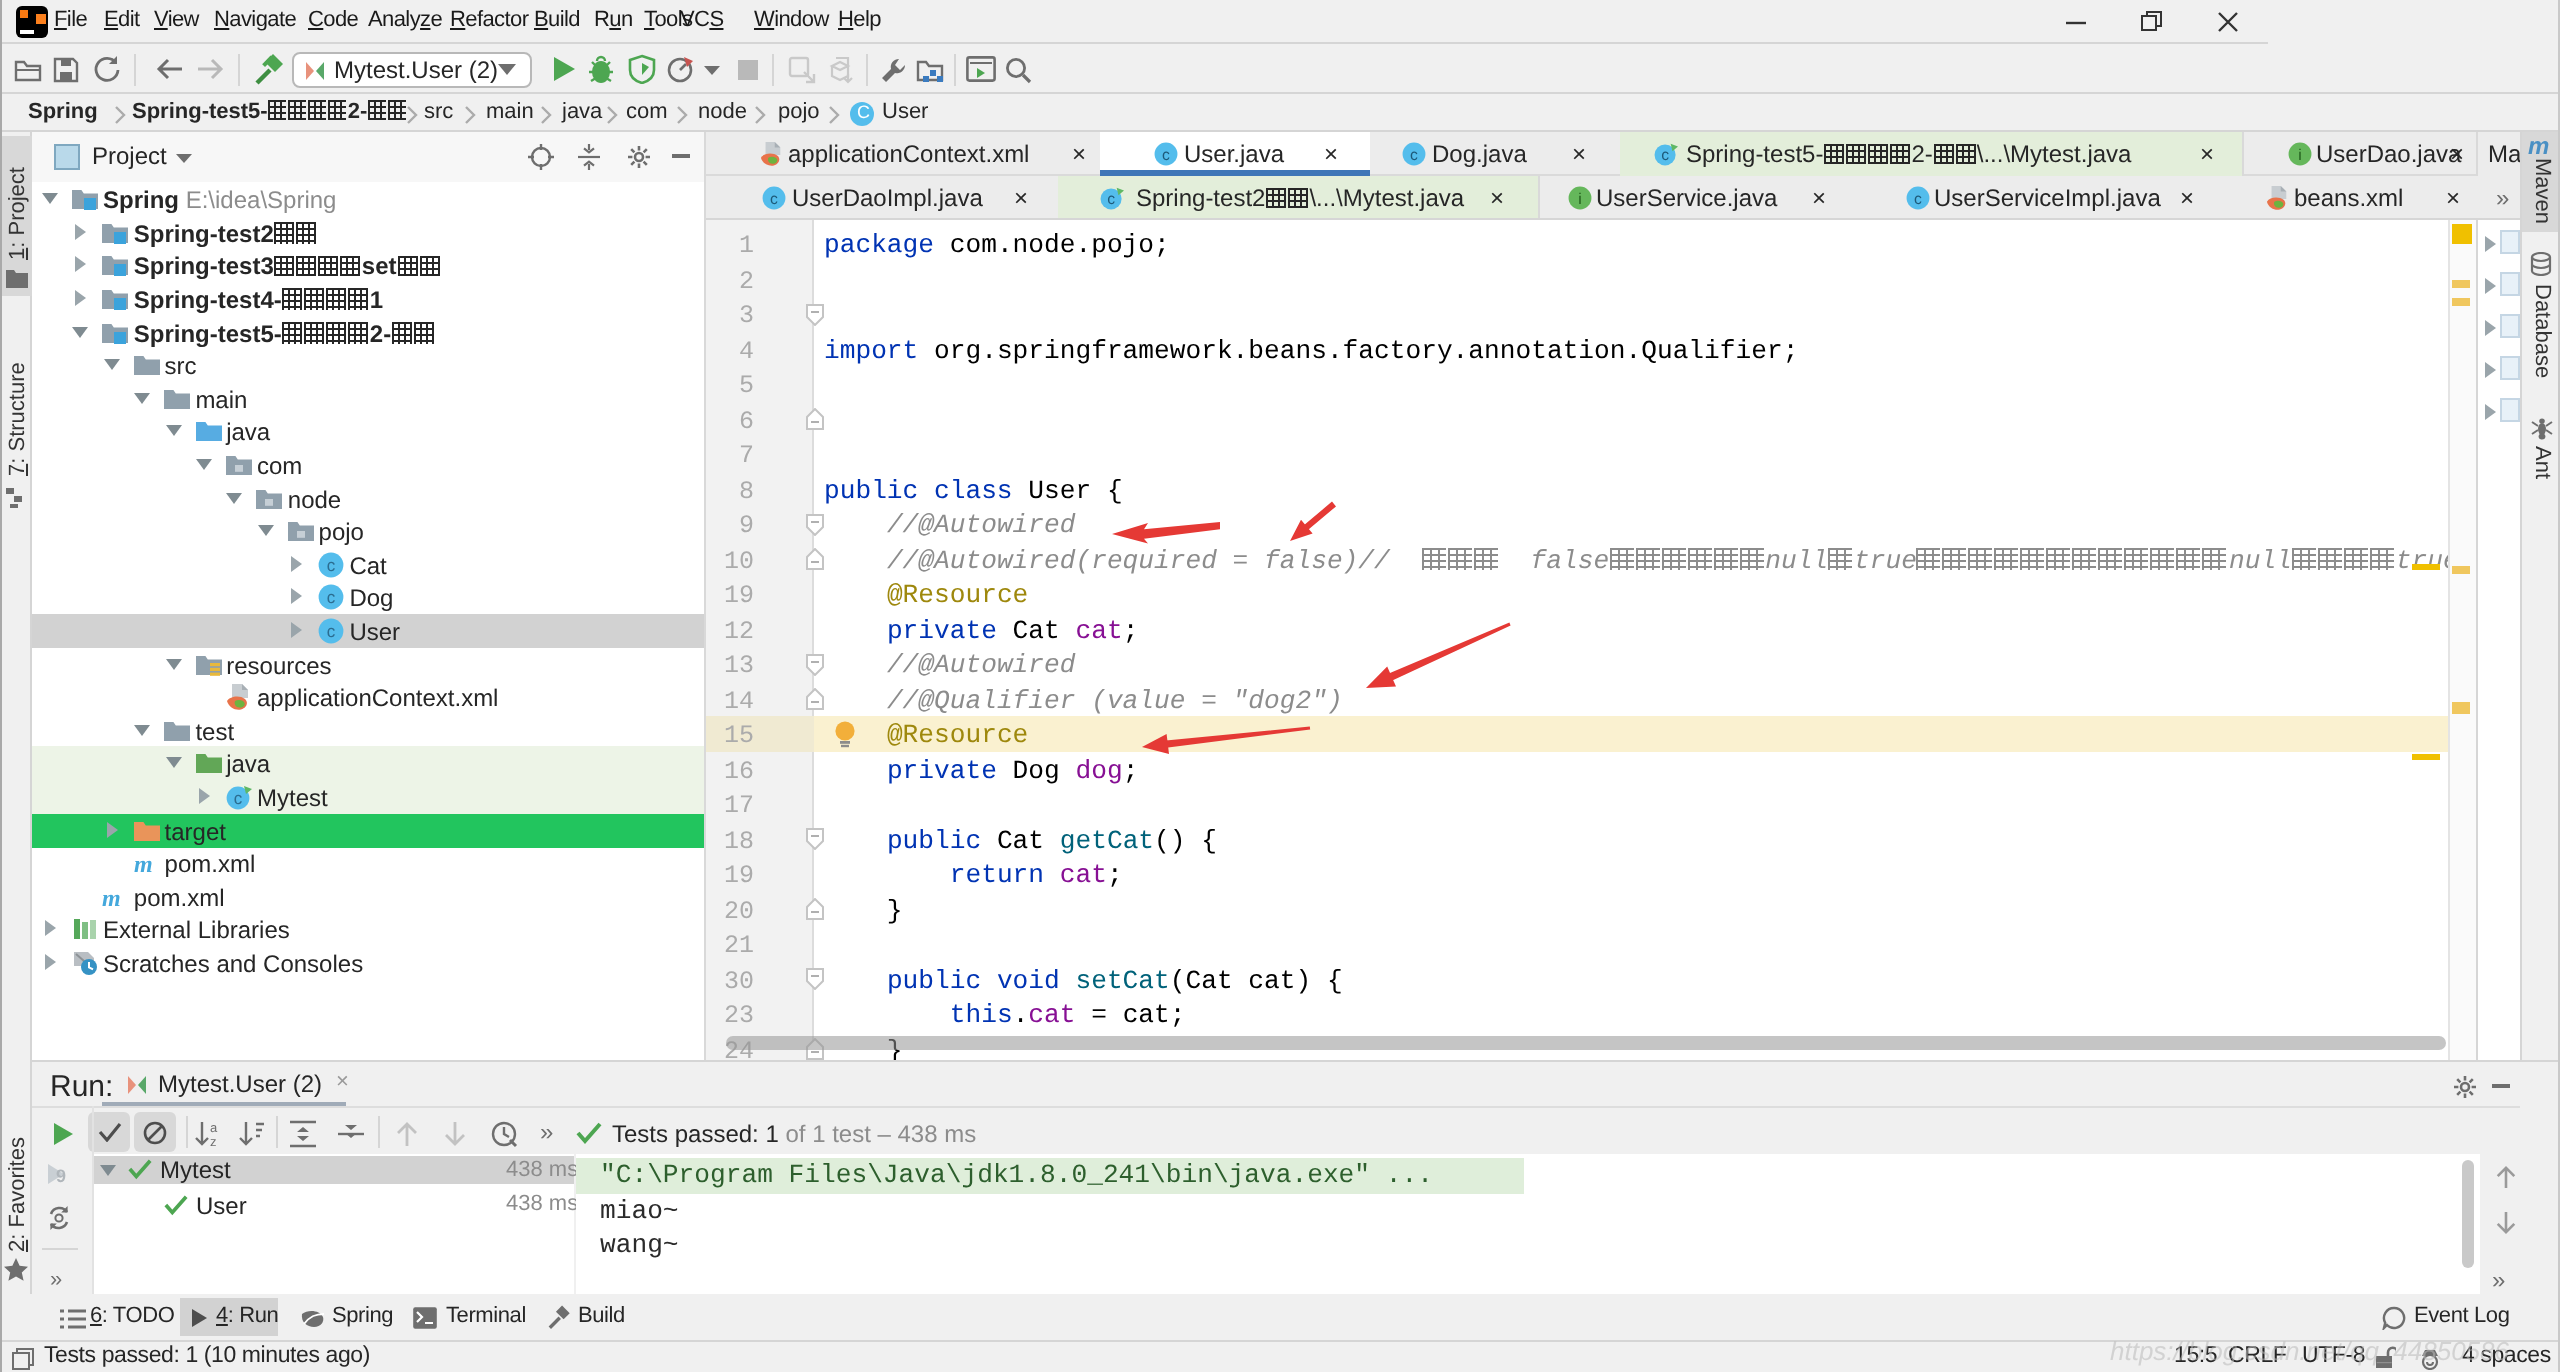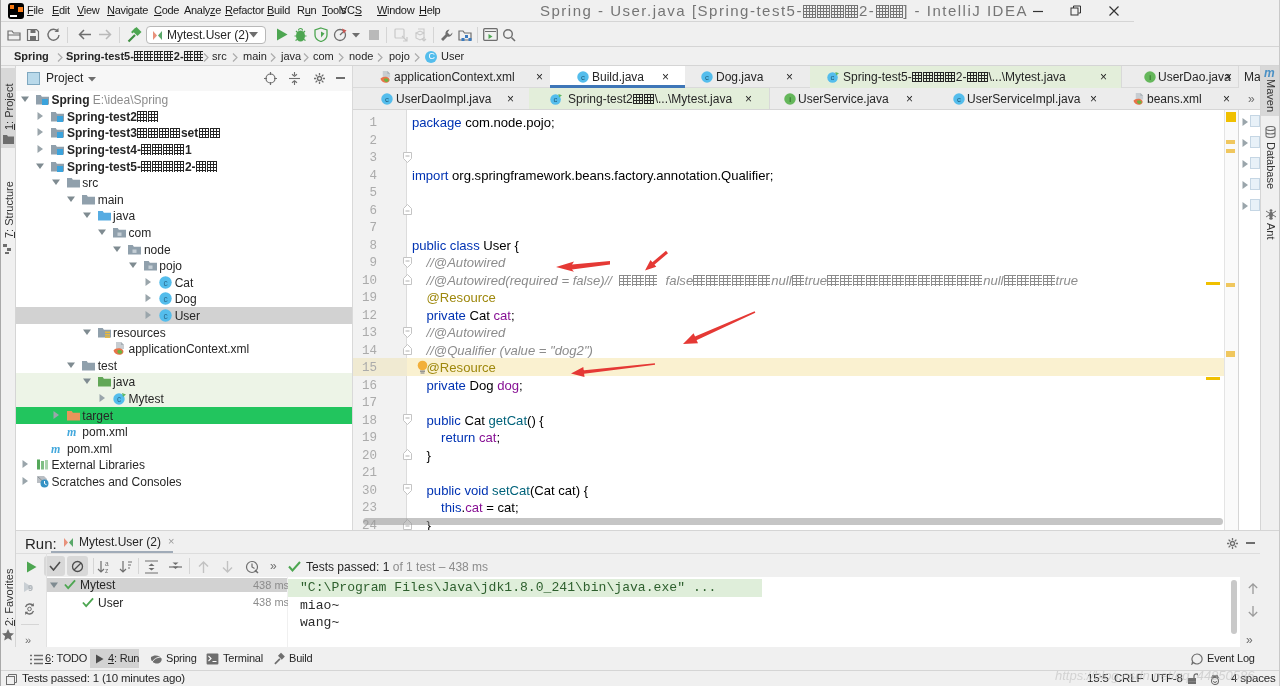--- a/index.html
+++ b/index.html
@@ -28,21 +28,21 @@
 .trow b{font-weight:bold}
 .tico{position:absolute;top:2px;width:13px;height:13px}
 .tchev{position:absolute;top:4px;width:8px;height:8px}
 .tlab{position:absolute;top:2px}
 .gray{color:#8c8c8c}
 
 #tabs{left:353px;top:66px;width:907px;height:44px;background:#ECECEC;font-size:12px;color:#262626;border-bottom:1px solid #D6D6D6}
 .tab{position:absolute;height:22px;white-space:nowrap}
 #editor{left:353px;top:110px;width:885px;height:420px;background:#fff;overflow:hidden}
 .ln{position:absolute;width:24px;text-align:right;font-family:"Liberation Mono",monospace;font-size:12.5px;color:#ABABAB}
-.cl{position:absolute;left:59px;white-space:pre;font-family:Liberation Sans, sans-serif;font-size:13.1px}
+.cl{position:absolute;left:59px;white-space:pre;font-family:Liberation Mono, monospace;font-size:13.1px}
 .k{color:#0033B3}
 .cm{color:#8C8C8C;font-style:italic}
 .an{color:#9E880D}
 .fl{color:#871094}
 .mt{color:#00627A}
 
 #mavenmini{left:1238px;top:110px;width:22px;height:420px;background:#fff;border-left:1px solid #D6D6D6}
 #rstripe{left:1260px;top:66px;width:20px;height:581px;background:#F0F0F0;border-left:1px solid #D5D5D5}
 .vlabelr{position:absolute;font-size:11px;color:#333;white-space:nowrap;transform:rotate(90deg);transform-origin:0 0}
 
@@ -68,21 +68,20 @@
 <span class="menu" style="left:107px"><u>N</u>avigate</span>
 <span class="menu" style="left:154px"><u>C</u>ode</span>
 <span class="menu" style="left:184px">Analy<u>z</u>e</span>
 <span class="menu" style="left:225px"><u>R</u>efactor</span>
 <span class="menu" style="left:267px"><u>B</u>uild</span>
 <span class="menu" style="left:297px">R<u>u</u>n</span>
 <span class="menu" style="left:322px"><u>T</u>ools</span>
 <span class="menu" style="left:340px">VC<u>S</u></span>
 <span class="menu" style="left:377px"><u>W</u>indow</span>
 <span class="menu" style="left:419px"><u>H</u>elp</span>
-<span id="title">Spring - User.java [Spring-test5-<span class="zh"></span><span class="zh"></span><span class="zh"></span><span class="zh"></span>2-<span class="zh"></span><span class="zh"></span>] - IntelliJ IDEA</span>
 <svg style="position:absolute;right:90px;top:5px" width="12" height="12" viewBox="0 0 12 12">
         <path d="M1 6.5h10" stroke="#333" stroke-width="1.2"></path>
       </svg>
 <svg style="position:absolute;right:52px;top:5px" width="12" height="12" viewBox="0 0 12 12">
         <rect x="1" y="3" width="7" height="7" fill="none" stroke="#333"></rect>
         <path d="M3.5 3V1h7v7h-2" fill="none" stroke="#333"></path>
       </svg>
 <svg style="position:absolute;right:14px;top:5px" width="12" height="12" viewBox="0 0 12 12">
         <path d="M1.5 1.5l9 9m0-9l-9 9" stroke="#333" stroke-width="1.2"></path>
       </svg>
@@ -495,21 +494,21 @@
         <path d="M8 0l3 3H8z" fill="#A8AFB5"></path>
         <path d="M0.5 8.5C2 6 7 5.5 9.5 7.5c1.8 1.6 1 4.5-2 5.2-2.8.6-6-.8-7-4.2z" fill="#E8734A"></path>
         <path d="M4.5 8.5c1.8-1 4.3-.4 4.8 1 .4 1.3-.9 2.5-2.7 2.3-1.6-.2-2.7-1.6-2.1-3.3z" fill="#6DB33F"></path>
       </svg>
 <span class="abs" style="left:41px;top:4px">applicationContext.xml</span>
 <span class="abs x" style="left:183px;top:4px">×</span>
 <svg class="abs" style="left:224px;top:5px" width="12" height="12" viewBox="0 0 13 13">
         <circle cx="6.5" cy="6.5" r="6.2" fill="#54BDEC"></circle>
         <text x="6.5" y="9.6" font-size="8.5" text-anchor="middle" fill="#1D5A7A" font-family="Liberation Sans">c</text>
       </svg>
-<span class="abs" style="left:239px;top:4px">Build.java</span>
+<span class="abs" style="left:239px;top:4px">User.java</span>
 <span class="abs x" style="left:309px;top:4px">×</span>
 <svg class="abs" style="left:348px;top:5px" width="12" height="12" viewBox="0 0 13 13">
         <circle cx="6.5" cy="6.5" r="6.2" fill="#54BDEC"></circle>
         <text x="6.5" y="9.6" font-size="8.5" text-anchor="middle" fill="#1D5A7A" font-family="Liberation Sans">c</text>
       </svg>
 <span class="abs" style="left:363px;top:4px">Dog.java</span>
 <span class="abs x" style="left:433px;top:4px">×</span>
 <svg class="abs" style="left:474px;top:5px" width="12" height="12" viewBox="0 0 13 13">
         <circle cx="6" cy="7" r="5.7" fill="#54BDEC"></circle>
         <text x="6" y="10" font-size="8.5" text-anchor="middle" fill="#1D5A7A" font-family="Liberation Sans">c</text>

